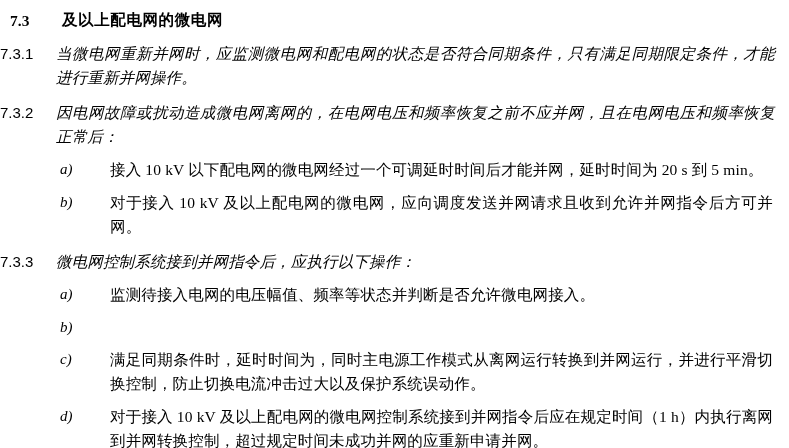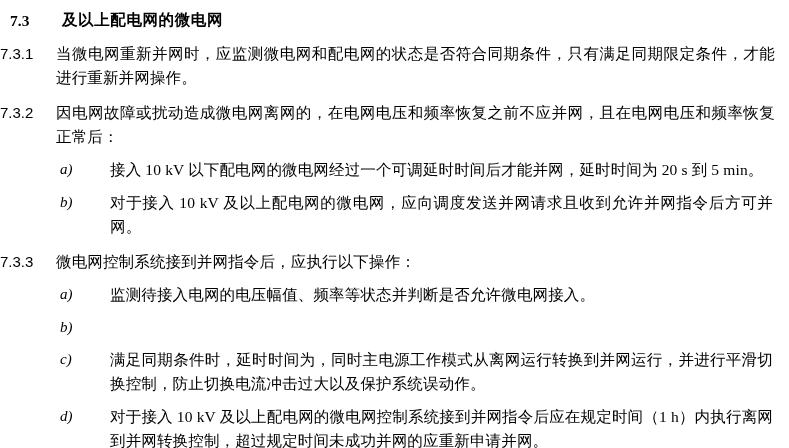--- a/index.html
+++ b/index.html
@@ -50,20 +50,21 @@
     width: 56px;
     font-family: "Liberation Sans", sans-serif;
     font-size: 15px;
   }
   .clause .cbody {
     flex: 1 1 auto;
     text-align: justify;
     text-justify: inter-character;
     padding-right: 14px;
     letter-spacing: 0.15px;
+    font-style: italic;
   }
 
   .items {
     margin: 0;
     padding: 0;
     list-style: none;
   }
   .item {
     display: flex;
     align-items: flex-start;

